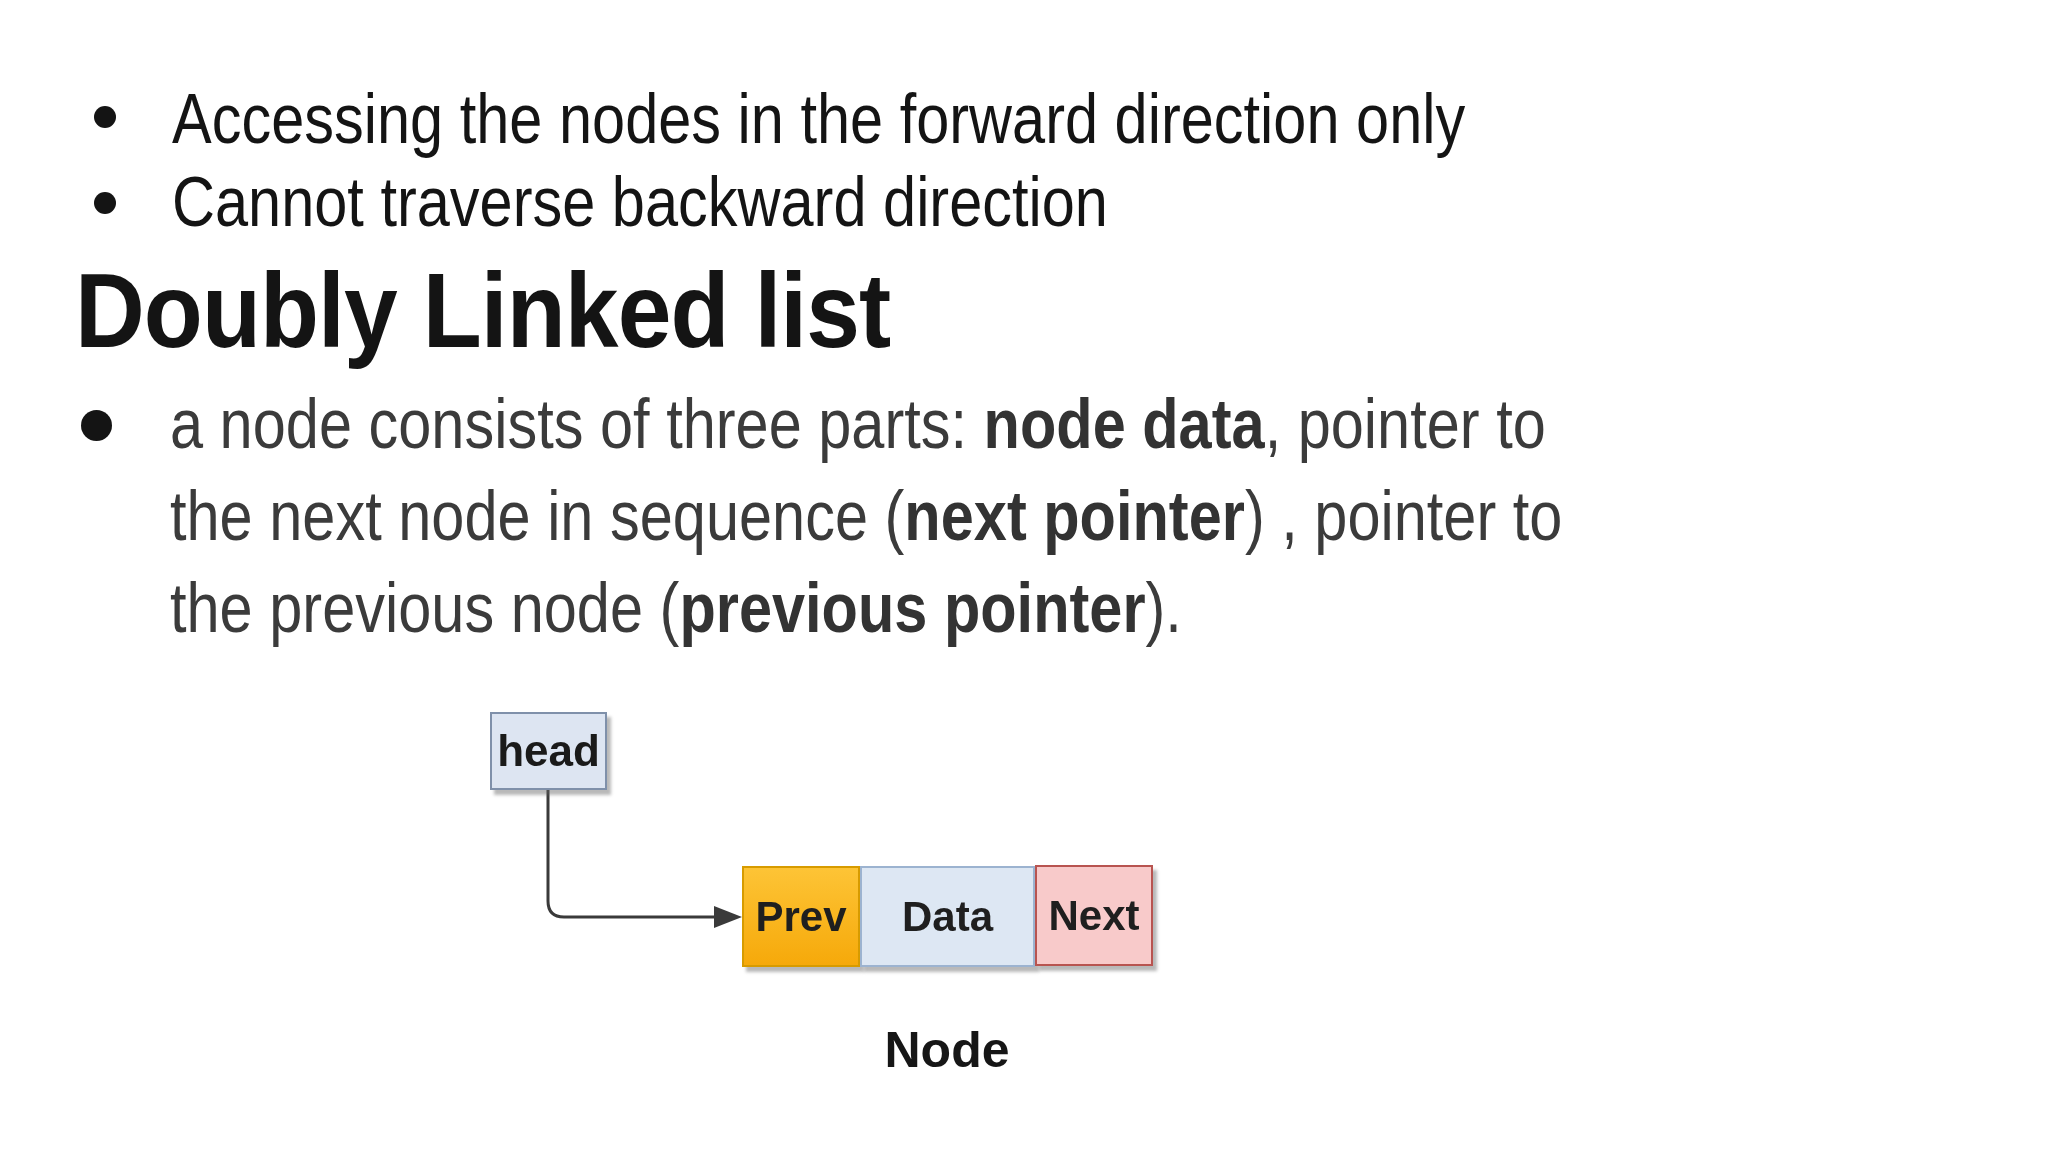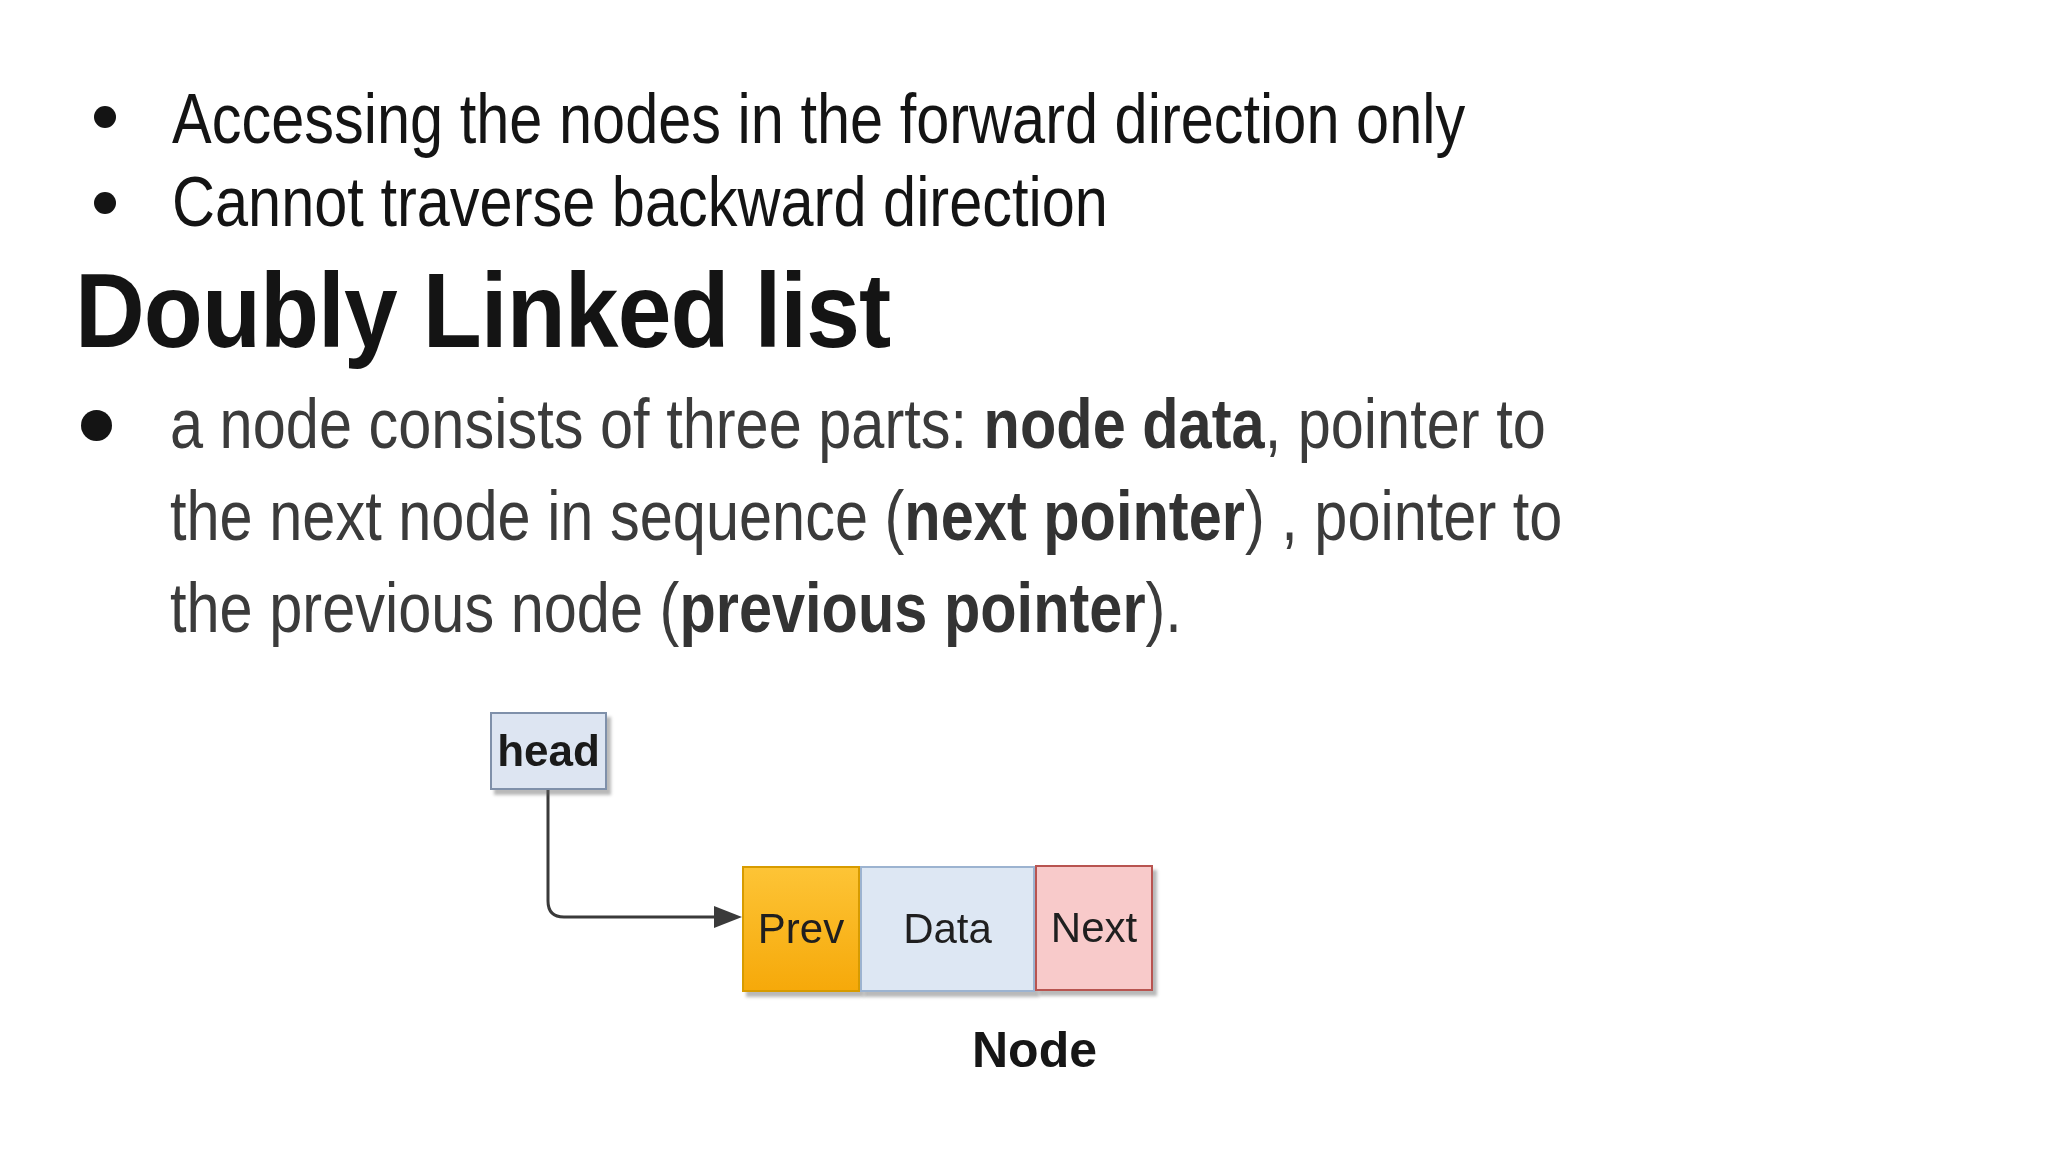--- a/index.html
+++ b/index.html
@@ -30,35 +30,35 @@
   
   .dbox{
     box-sizing:border-box;display:flex;align-items:center;justify-content:center;
     box-shadow:4px 5px 3px rgba(100,100,100,.45);
   }
   .head-box{
     width:117px;height:78px;background:var(--c-head_fill);
     border:2px solid var(--c-head_border);
     font-size:44px;font-weight:bold;color:#1a1a1a;
   }
-  .cell{height:126px;font-size:42px;font-weight:normal;color:#1f1f1f;}
+  .cell{height:101px;font-size:42px;font-weight:bold;color:#1f1f1f;}
   .cell-prev{
     width:118px;background:linear-gradient(180deg,var(--c-prev_fill_top),var(--c-prev_fill));
     border:2px solid var(--c-prev_border);
   }
   .cell-data{
     width:175px;background:var(--c-data_fill);
     border:2px solid var(--c-data_border);
   }
   .cell-next{
     width:118px;background:var(--c-next_fill);
     border:2px solid var(--c-next_border);
   }
   .node-caption{
-    width:300px;text-align:right;font-size:50px;line-height:50px;
+    width:300px;text-align:center;font-size:50px;line-height:50px;
     font-weight:bold;color:#161616;
   }
   svg.connector{position:absolute;left:0;top:0;pointer-events:none;}
   svg.connector path{stroke:var(--c-line);stroke-width:3;fill:none;}
   svg.connector polygon{fill:var(--c-line);}
 </style>
 </head>
 <body>
 
 <div class="abs bullet-dot dot-sm" style="left:94px;top:106px;"></div>

